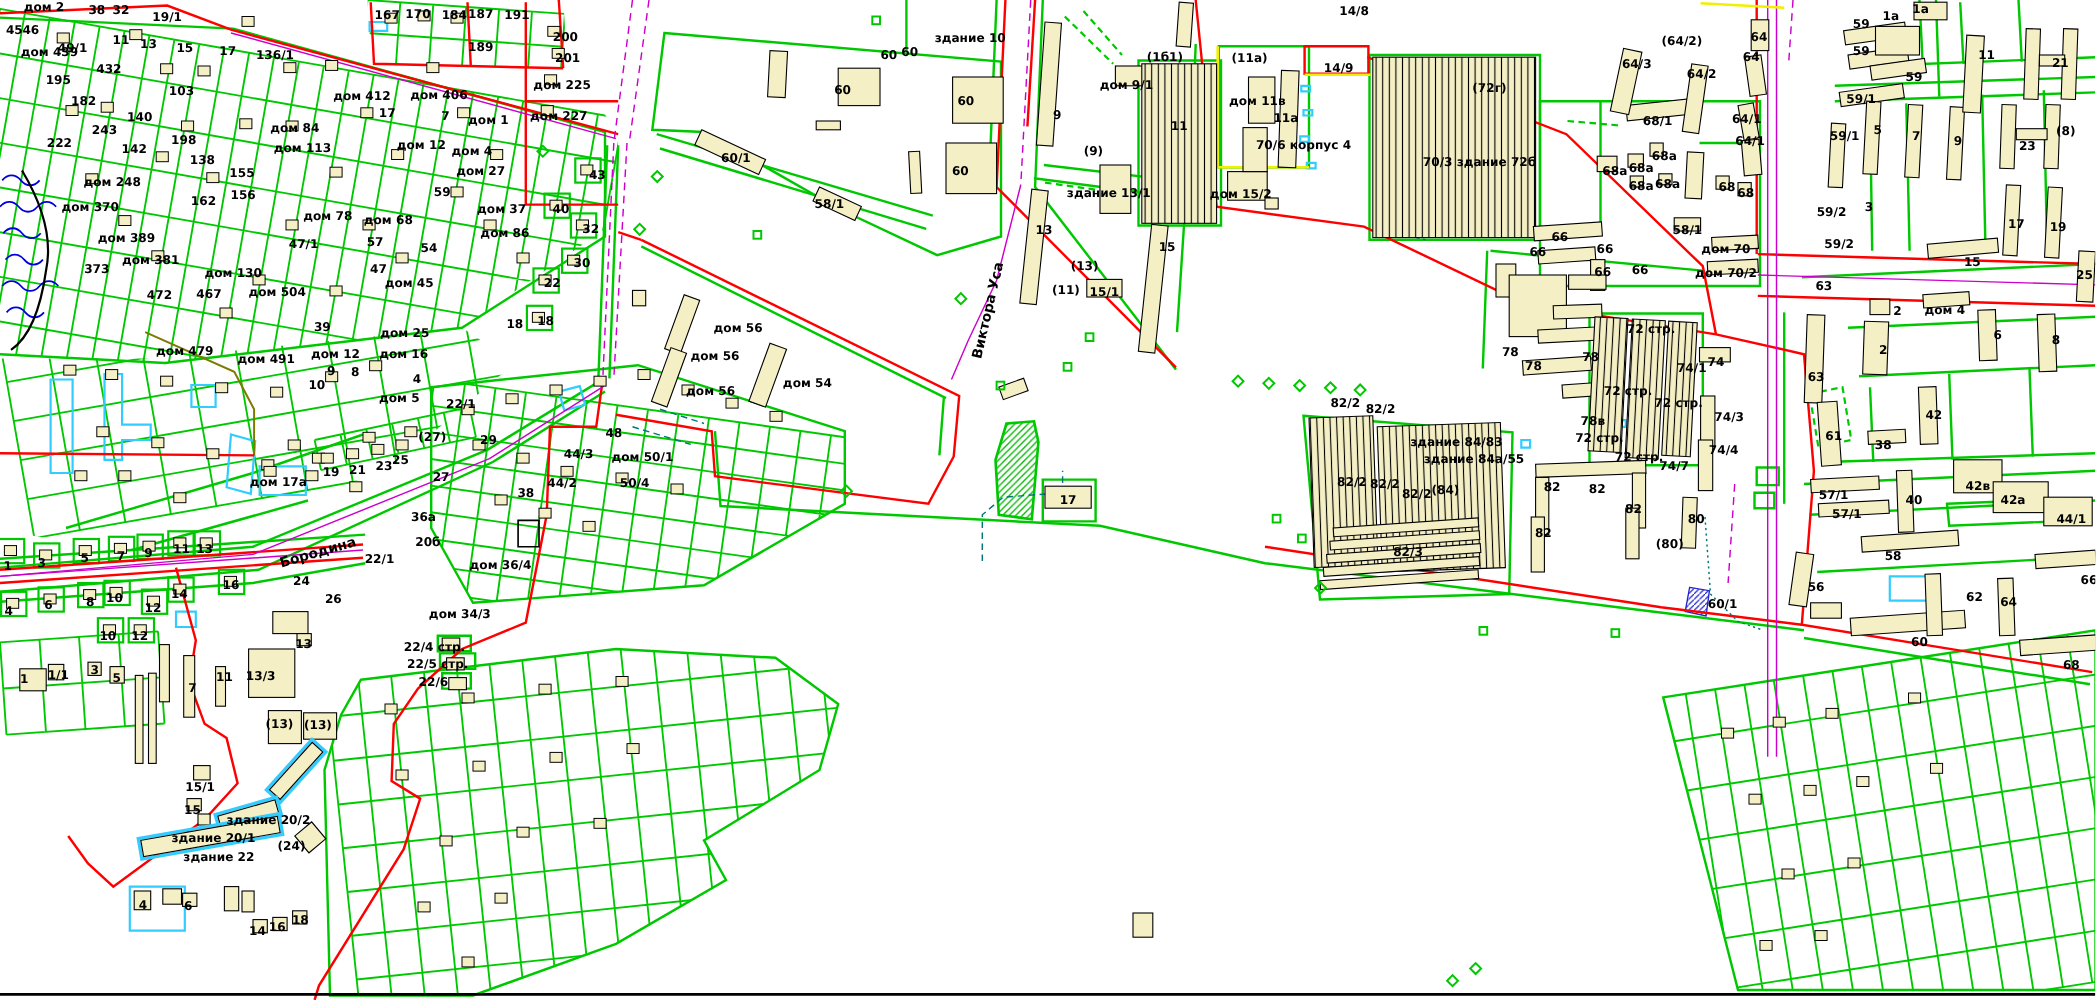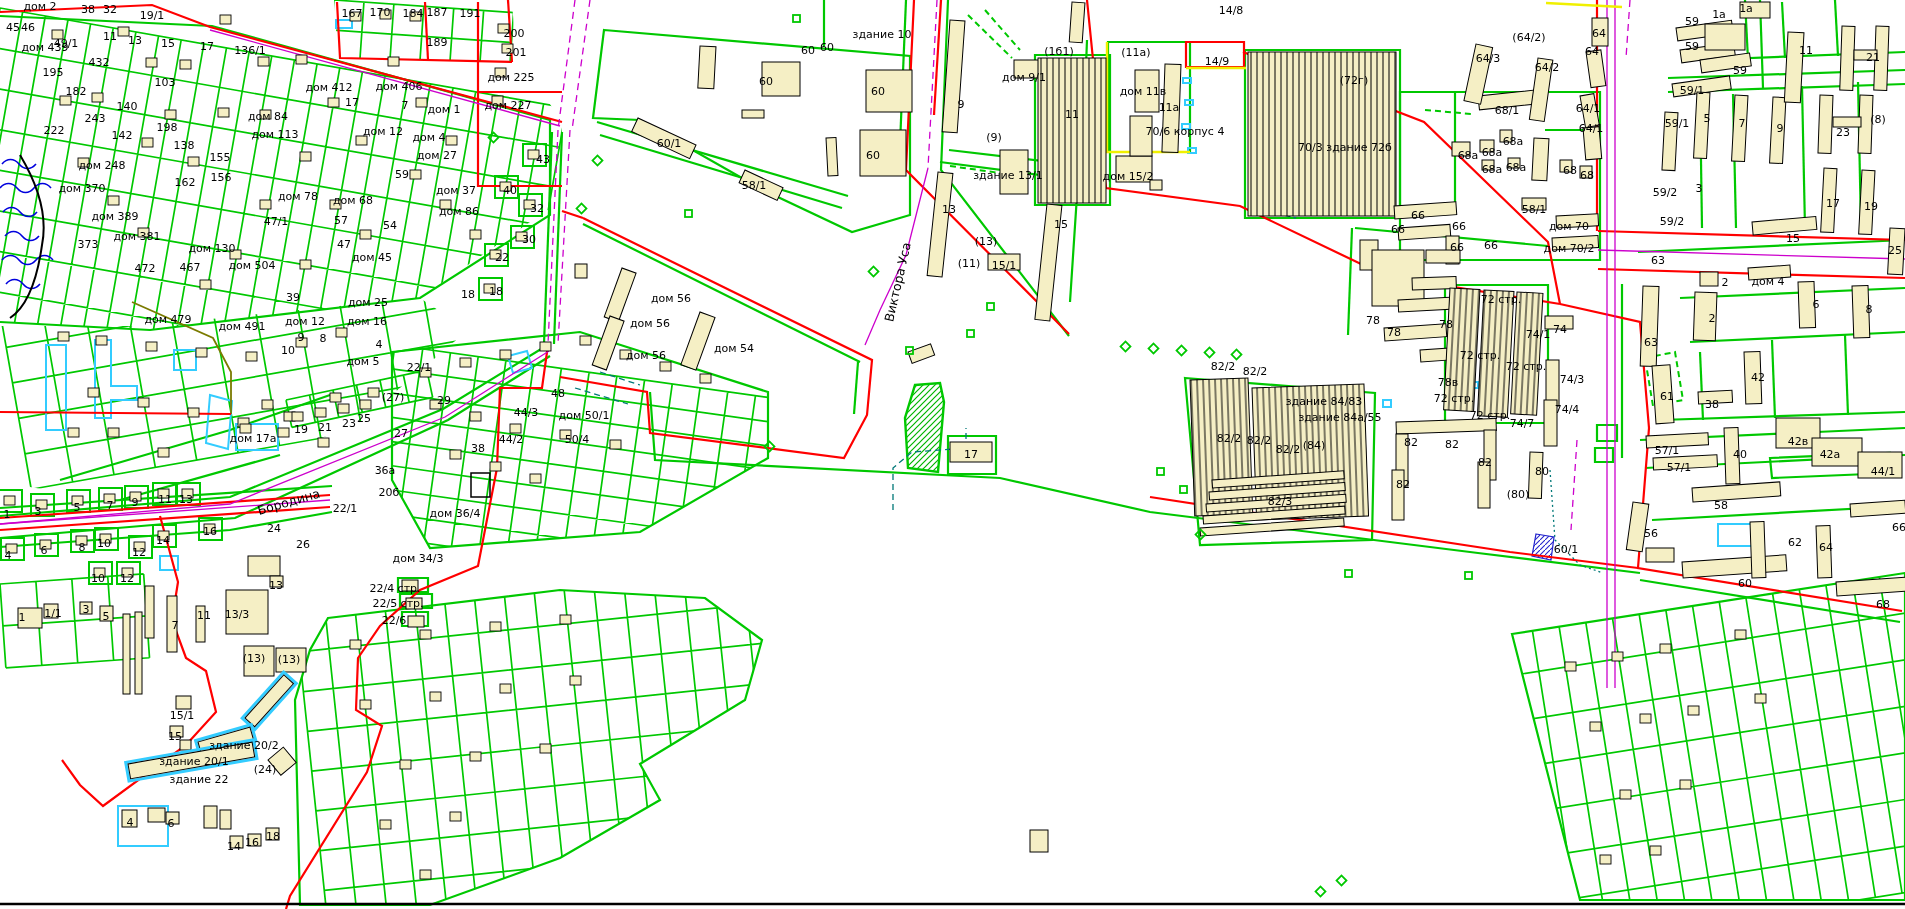--- a/index.html
+++ b/index.html
@@ -1,17 +1,17 @@
 <!DOCTYPE html>
 <html><head>
 <meta charset="utf-8">
 <style>
   html,body{margin:0;padding:0;background:#fff;}
   #map-viewport{position:relative;width:1905px;height:909px;overflow:hidden;background:#fff;
-    font-family:"DejaVu Sans",sans-serif;}
+    font-family:"DejaVu Sans",sans-serif;font-weight:bold;}
   svg text{font-family:"DejaVu Sans",sans-serif;fill:#000;}
 </style>
 </head>
 <body>
 
 <div id="map-viewport">
   <svg id="map-svg" width="1905" height="909" viewBox="0 0 1905 909">
       <defs>
         <pattern id="stripes" width="6" height="8" patternUnits="userSpaceOnUse">
           <rect x="0" y="0" width="6" height="8" fill="#F5EFC5"></rect>

